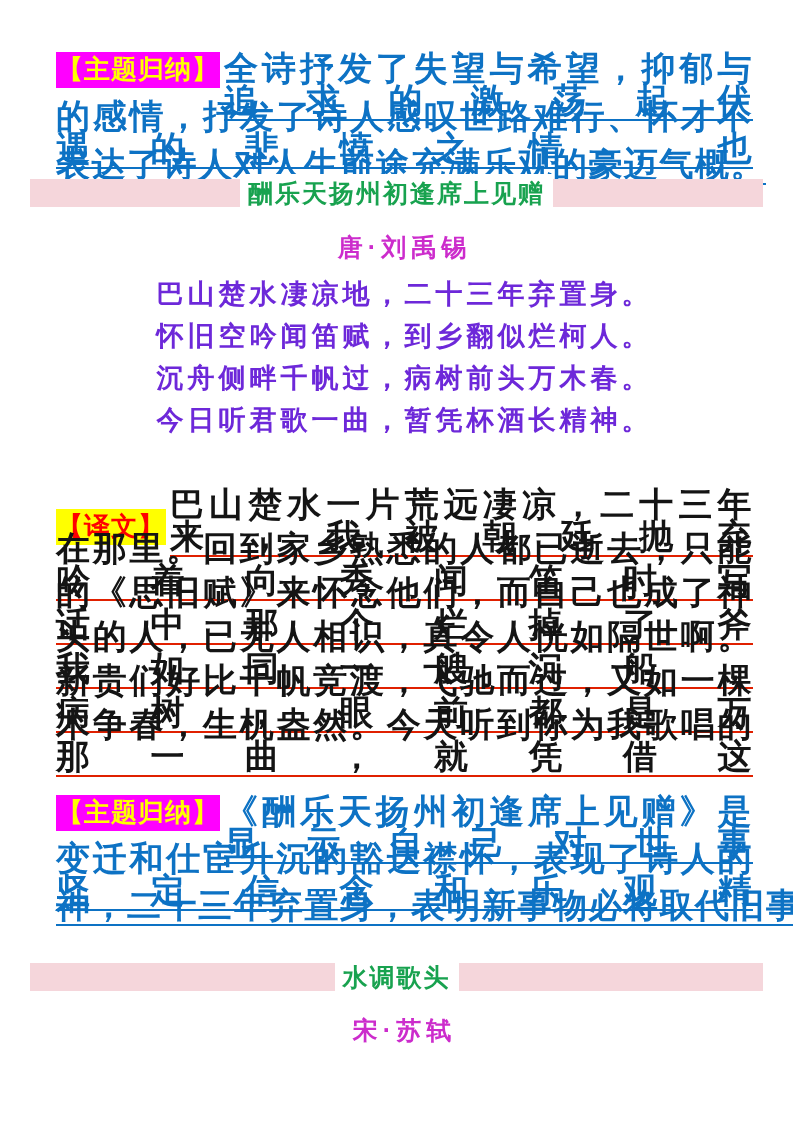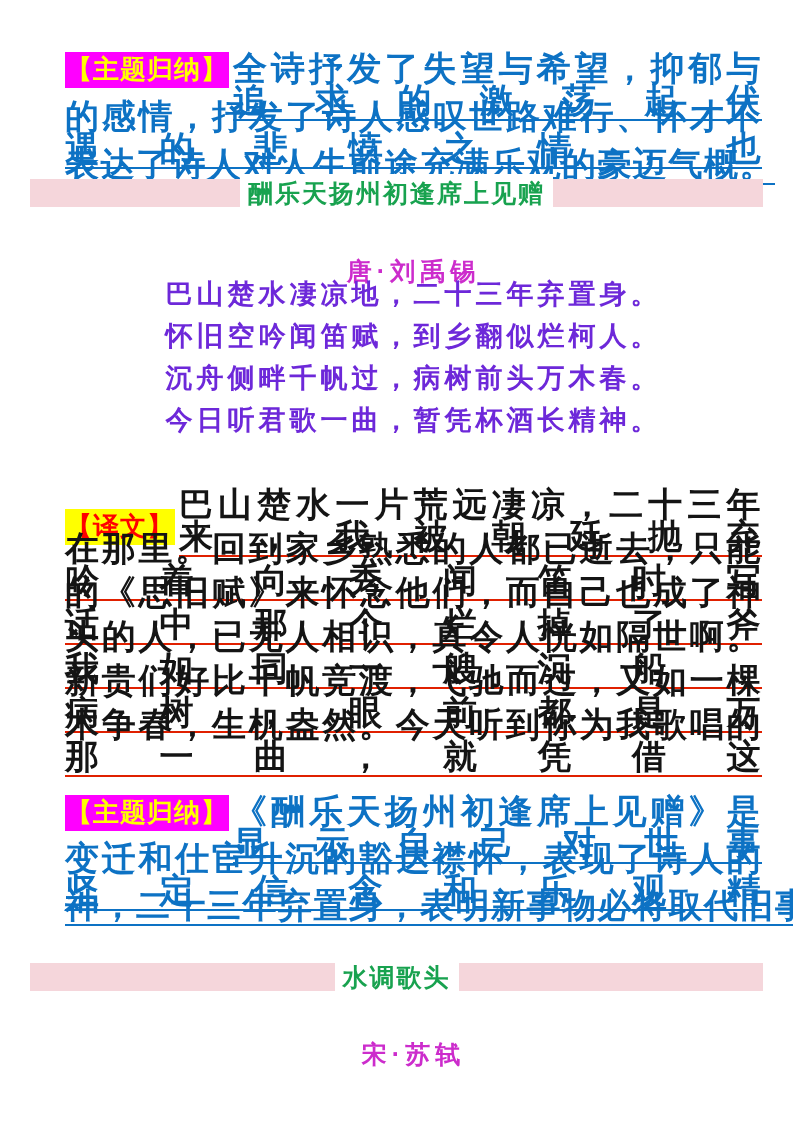--- a/index.html
+++ b/index.html
@@ -5,21 +5,21 @@
   html, body { margin: 0; padding: 0; background: #ffffff; }
   .page {
     position: relative;
     width: 793px;
     height: 1122px;
     background: #ffffff;
     overflow: hidden;
     font-family: "Liberation Sans", sans-serif;
     font-weight: bold;
   }
-  .abs { position: absolute; left: 65px; width: 697px; }
+  .abs { position: absolute; left: 56px; width: 697px; }
 
   
   .line { display: flex; align-items: flex-start; }
   .t-line { height: 48px; }      
   .tr-line { height: 44px; }     
   .th2-line { height: 47px; }
   .seg {
     font-size: 34px;
     line-height: 32px;
     border-bottom: 2px solid;
@@ -60,21 +60,20 @@
     font-size: 25px;
     letter-spacing: 2px;
     padding: 3px 8px;
   }
 
   .author {
     text-align: center;
     color: #cc2ccc;
     font-size: 25px;
     letter-spacing: 5px;
-    margin-top: 24px;
   }
 
   .poem-line {
     height: 42px;
     text-align: center;
     color: #6d28d9;
     font-size: 27px;
     letter-spacing: 4px;
   }
 </style>

